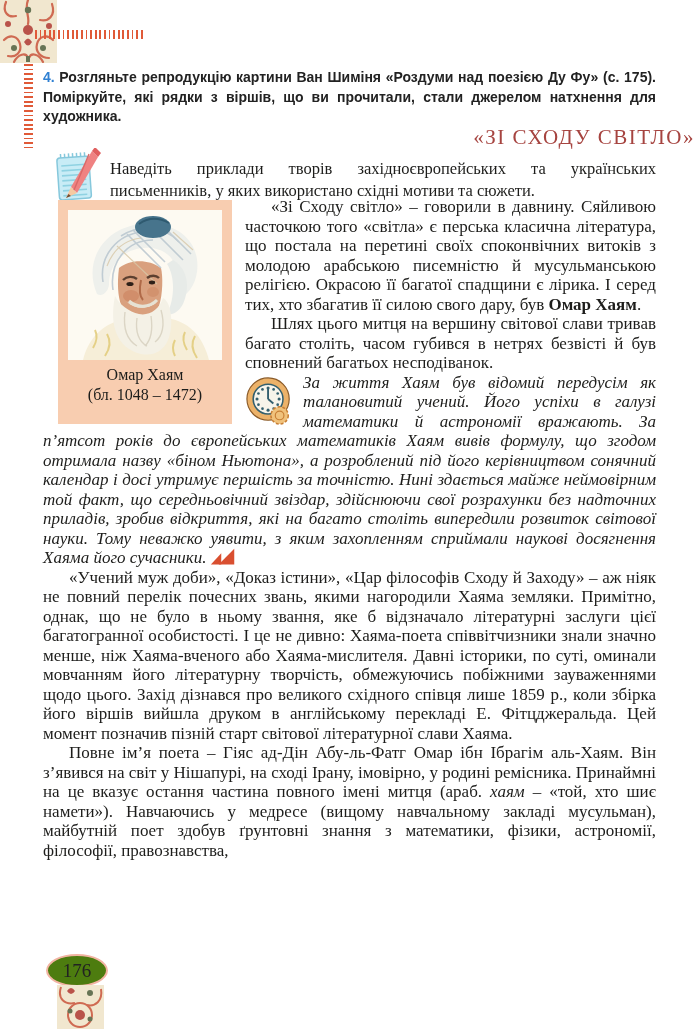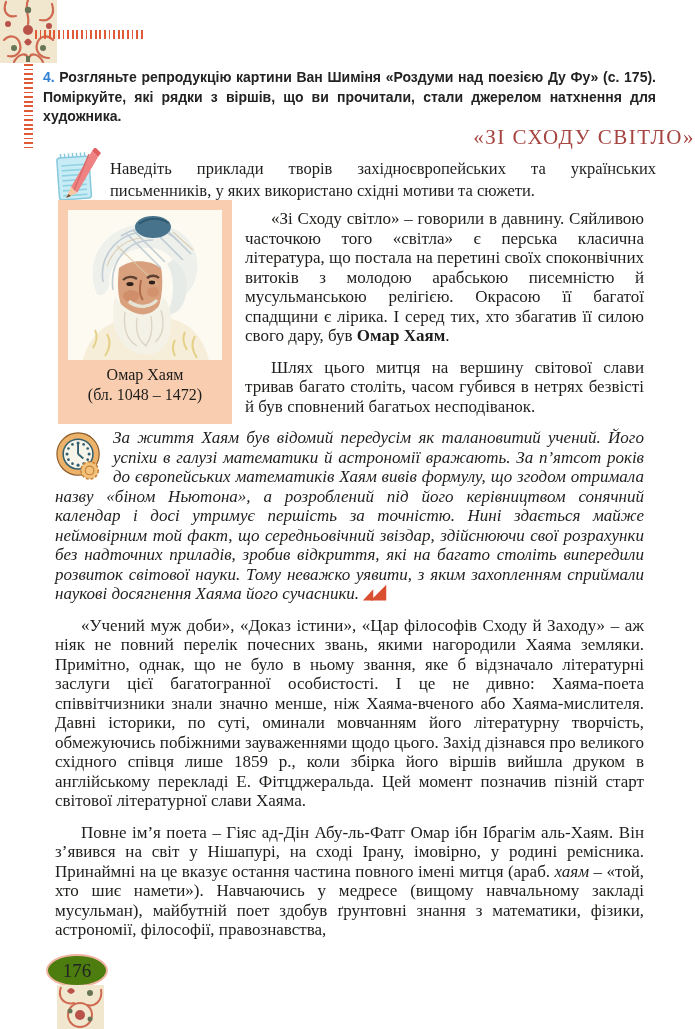--- a/index.html
+++ b/index.html
@@ -23,21 +23,21 @@
   
   .heading{position:absolute;left:0;top:125px;width:695px;margin:0;text-align:right;
     font-size:21px;font-weight:normal;letter-spacing:1.5px;color:#a64440;}
   
   .task{position:absolute;left:55px;top:148px;width:601px;display:flex;align-items:flex-end;}
   .task-icon{width:46px;height:54px;flex:none;}
   .task-text{margin:4px 0 0 9px;width:546px;font-size:16.5px;line-height:22px;text-align:justify;}
   
   .bodytext{position:absolute;left:43px;top:197px;width:613px;
     font-size:17px;line-height:19.5px;text-align:justify;}
-  .bodytext p{margin:12px;text-indent:26px;}
+  .bodytext p{margin:0;text-indent:26px;}
   .bodytext p.no-indent{text-indent:0;font-style:italic;}
   .portrait-box{float:left;width:174px;height:224px;box-sizing:border-box;
     background:#f8cdb0;margin:3px 13px 4px 15px;padding:10px 10px 6px;}
   .portrait-img{width:154px;height:150px;background:#fdfaf2;}
   .portrait-img svg{display:block;width:100%;height:100%;}
   .caption{margin-top:5px;text-align:center;font-size:16px;line-height:20px;text-indent:0;}
   .clock-float{float:left;width:50px;height:54px;margin:3px 8px 0 0;}
   .arrow-icon{display:inline-block;width:26px;height:17px;vertical-align:-2px;margin-left:3px;}
   
   .page-num{position:absolute;left:46px;top:954px;width:58px;height:29px;background:#4d7c0f;

